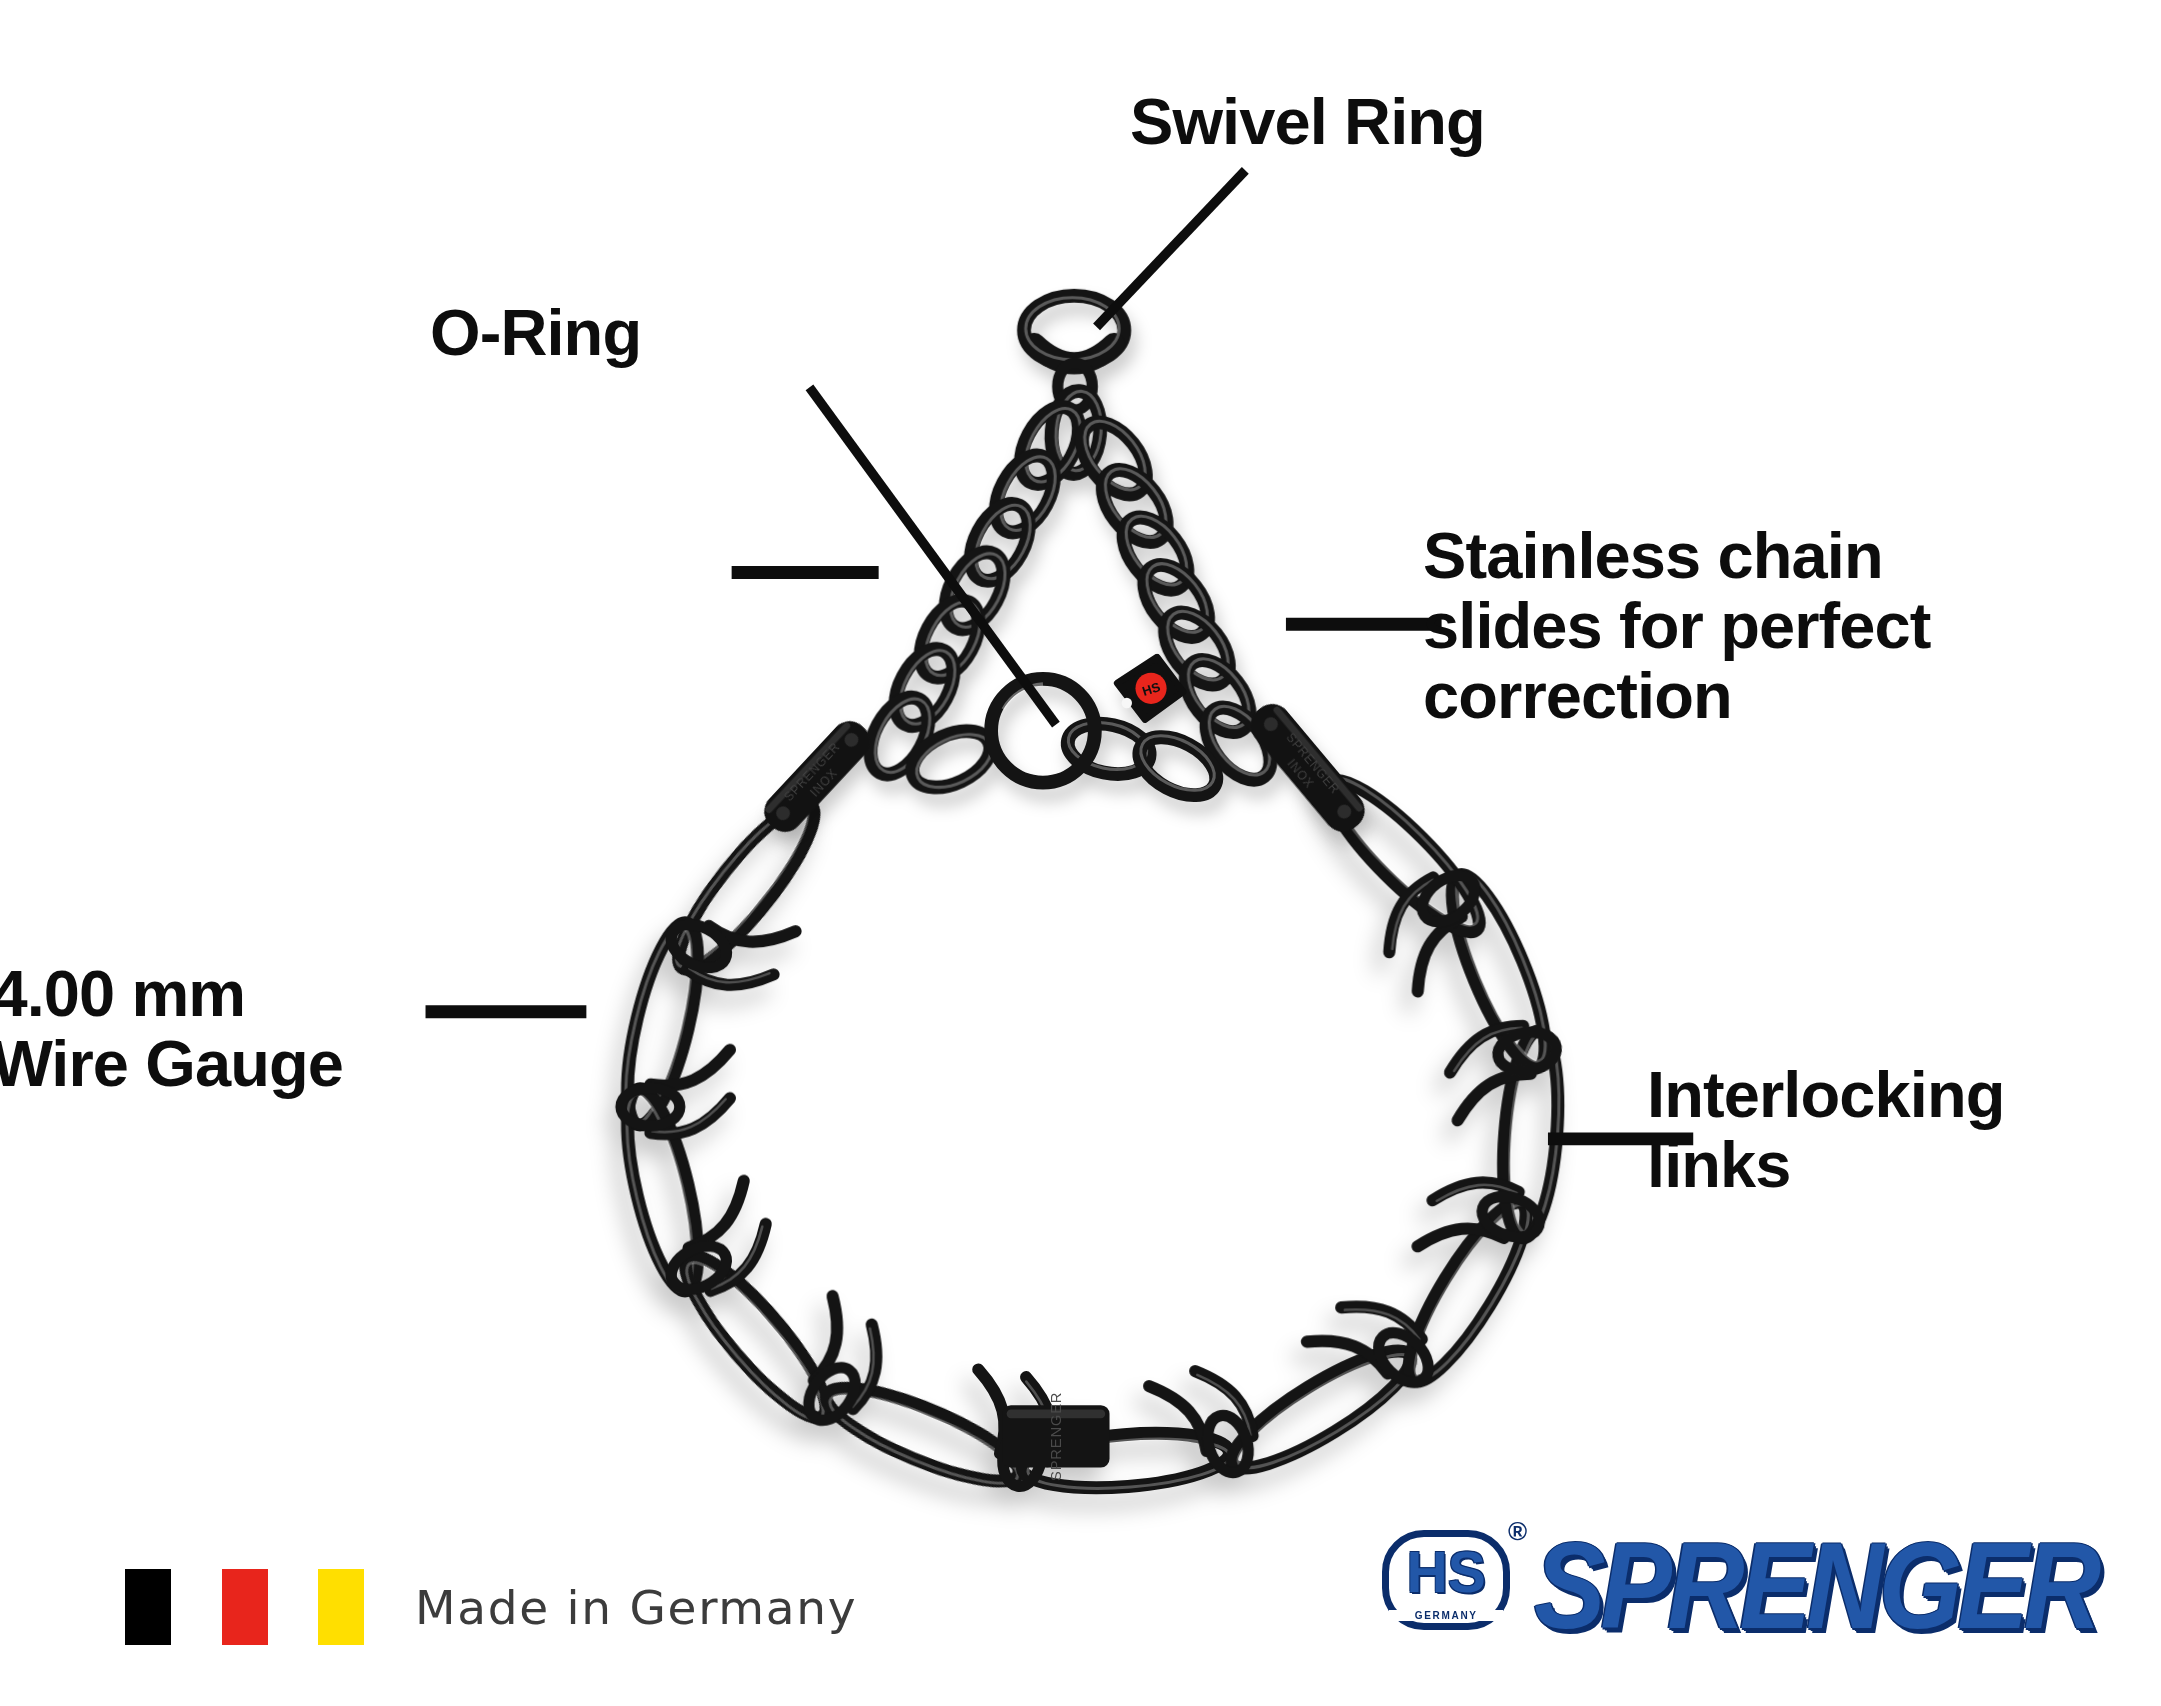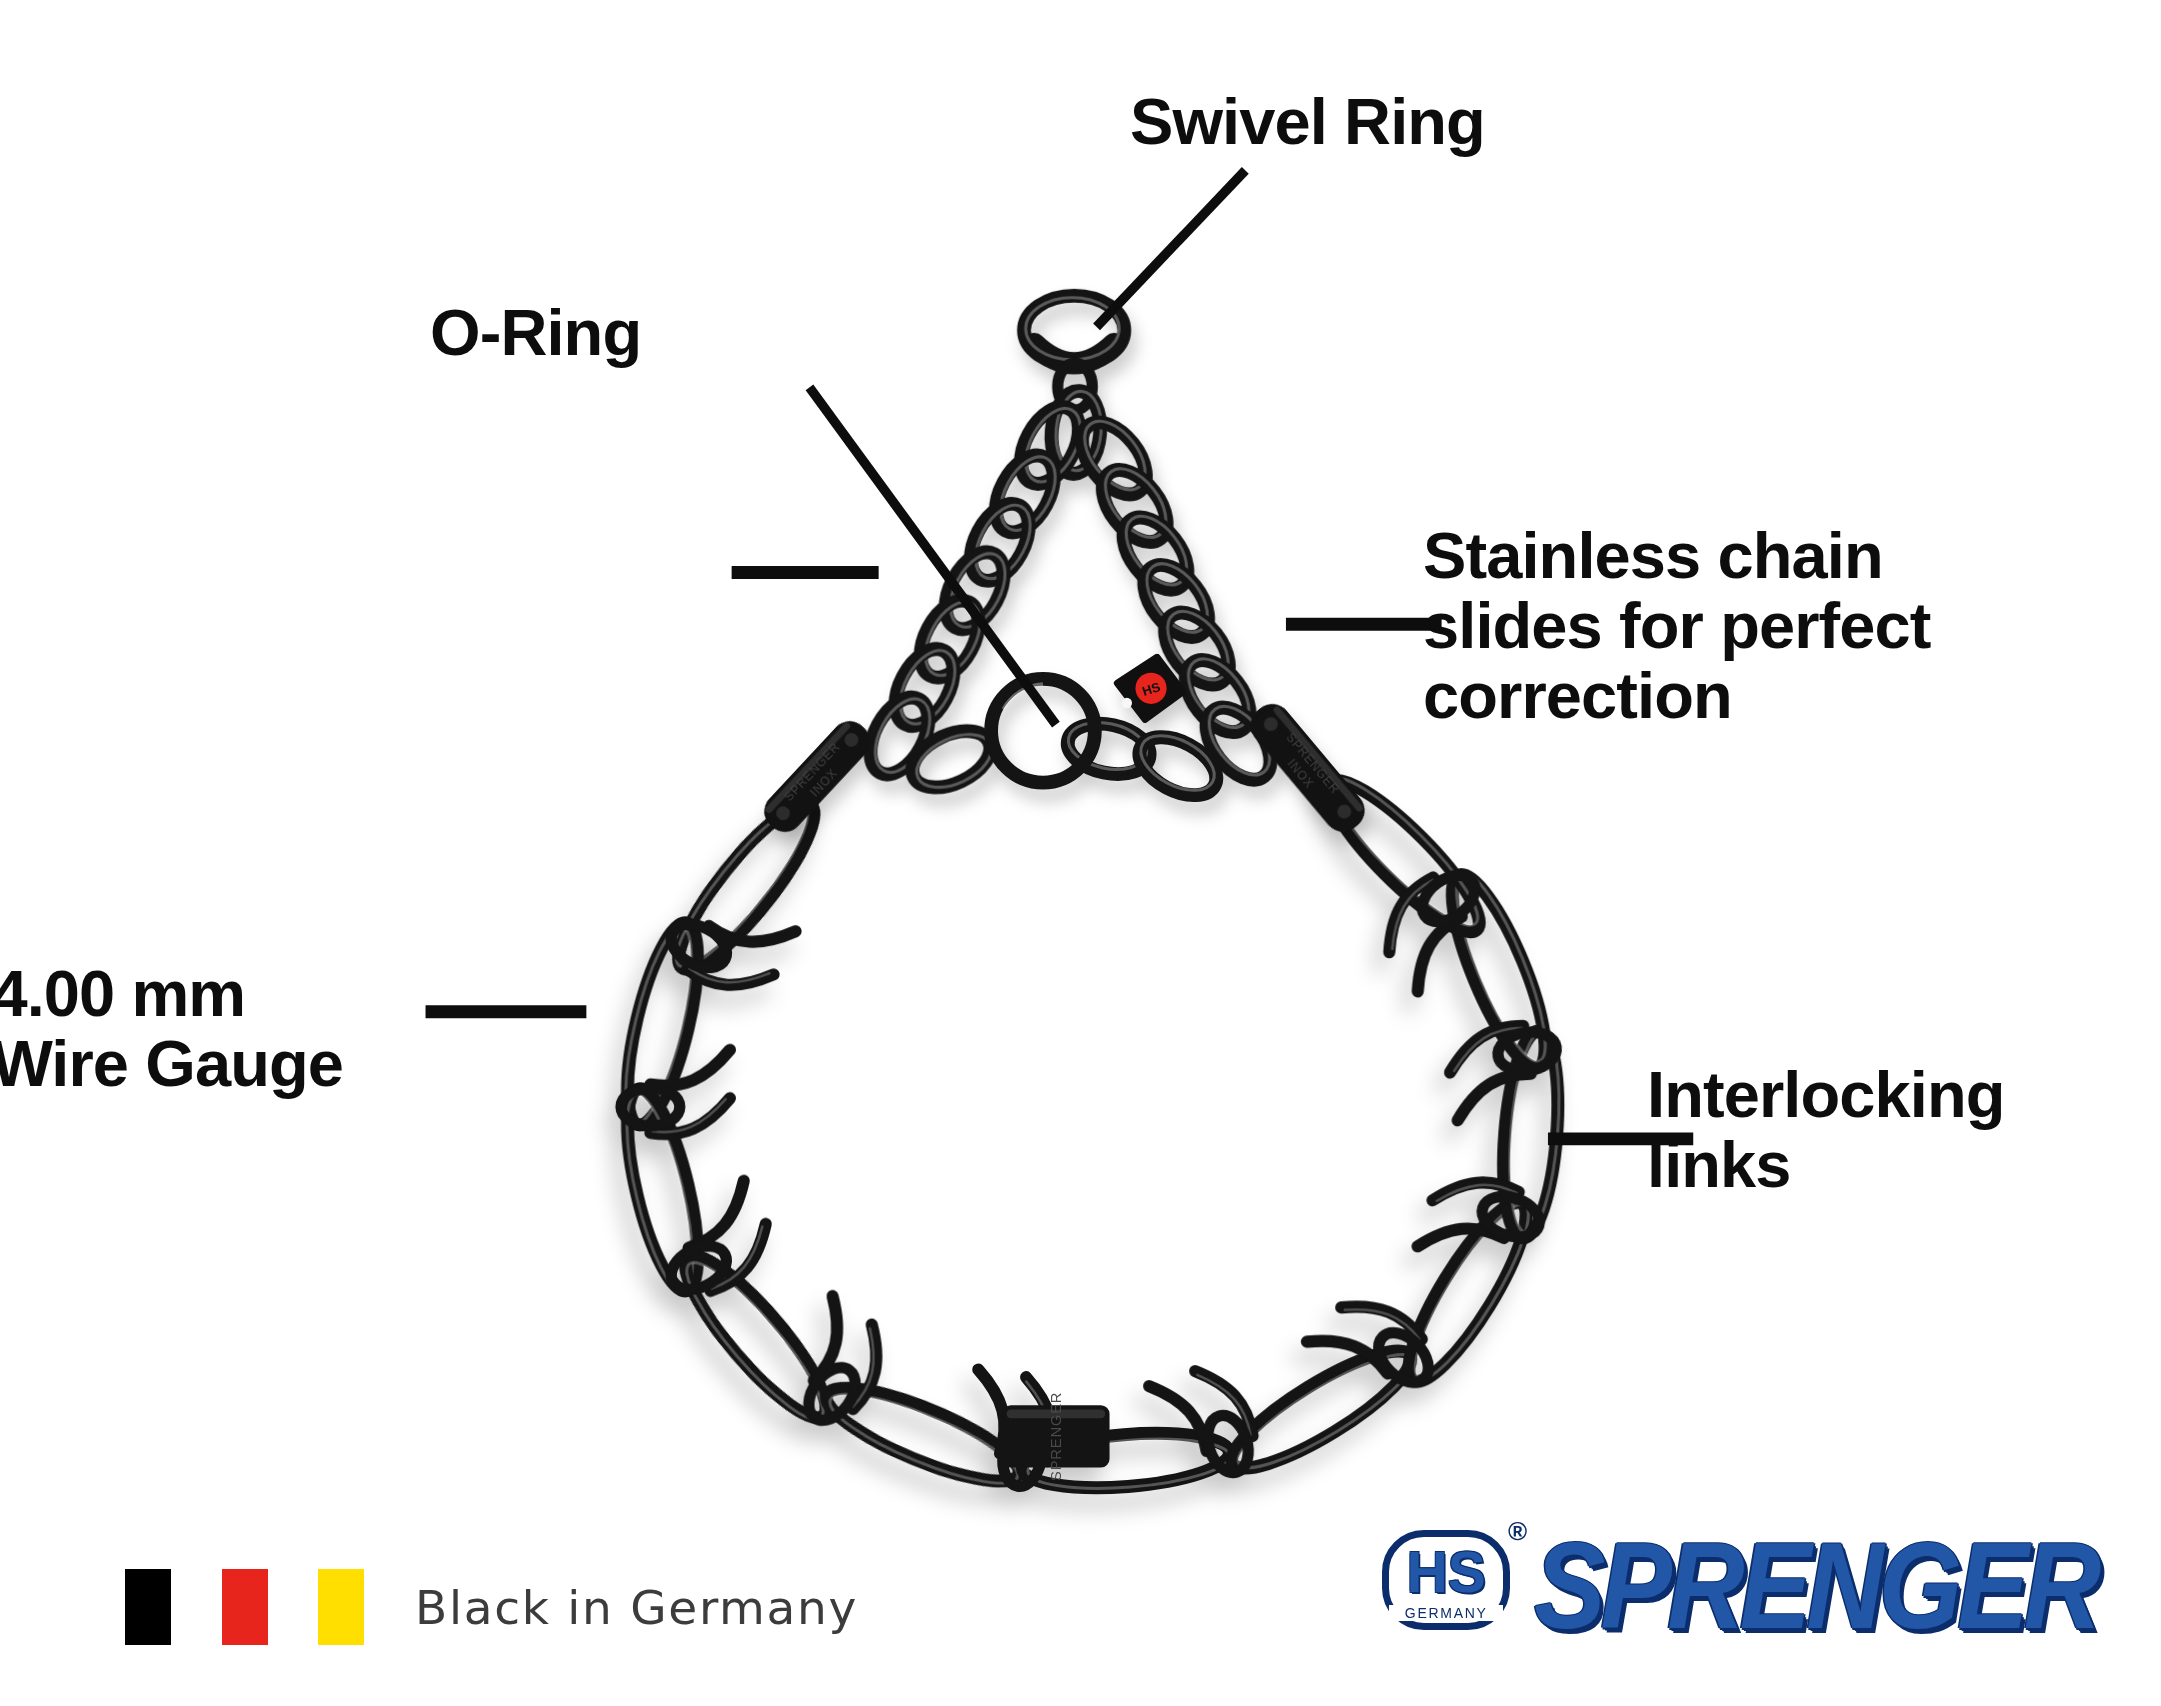--- a/index.html
+++ b/index.html
@@ -28,21 +28,21 @@
            color:#3c3c3c;letter-spacing:1.7px;}
 
   
   #brand{position:absolute;left:1377px;top:1518px;width:744px;height:138px;}
   #hs-badge{position:absolute;left:5.2px;top:12px;width:128px;height:100px;
             border:7.8px solid #0b2d6b;border-radius:42px;box-sizing:border-box;background:#fff;}
   #hs-abbrev{position:absolute;left:0;top:1.7px;width:100%;text-align:center;
              font-size:57px;font-weight:bold;color:#2257a8;letter-spacing:0px;
              text-shadow:1.7px 1.7px 0 #0b2d6b,-0.9px -0.9px 0 #0b2d6b,0.9px -0.9px 0 #0b2d6b,-0.9px 0.9px 0 #0b2d6b;}
   #hs-country{position:absolute;left:0;bottom:1.7px;width:100%;text-align:center;
-              font-size:14px;font-weight:normal;color:#0b2d6b;letter-spacing:1.7px;background:#fff;}
+              font-size:10px;font-weight:bold;color:#0b2d6b;letter-spacing:1.7px;background:#fff;}
   #hs-reg{position:absolute;left:131px;top:-1.7px;font-size:26px;color:#0b2d6b;font-weight:bold;}
   #brand-name{position:absolute;left:157px;top:-3.5px;font-size:114px;font-weight:bold;
               font-style:italic;color:#2257a8;letter-spacing:-5.2px;
               transform:scale(0.94,1.08);transform-origin:left top;
               text-shadow:4.3px 4.3px 0 #0b2d6b,-1.7px 0 0 #0b2d6b,0 -1.7px 0 #0b2d6b,
                           1.7px 0 0 #0b2d6b,0 1.7px 0 #0b2d6b,2.6px 2.6px 0 #0b2d6b;}
 </style>
 </head>
 <body>
 
@@ -204,21 +204,21 @@
   </div>
 
   <div class="label" id="lbl-inter">
     <span>Interlocking</span>
     <span>links</span>
   </div>
 
   <div class="flag" id="flag-black"></div>
   <div class="flag" id="flag-red"></div>
   <div class="flag" id="flag-gold"></div>
-  <div id="made-in">Black in Germany</div>
+  <div id="made-in">Made in Germany</div>
 
   <div id="brand">
     <div id="hs-badge">
       <div id="hs-abbrev">HS</div>
       <div id="hs-country">GERMANY</div>
     </div>
     <div id="hs-reg">®</div>
     <div id="brand-name">SPRENGER</div>
   </div>
 

